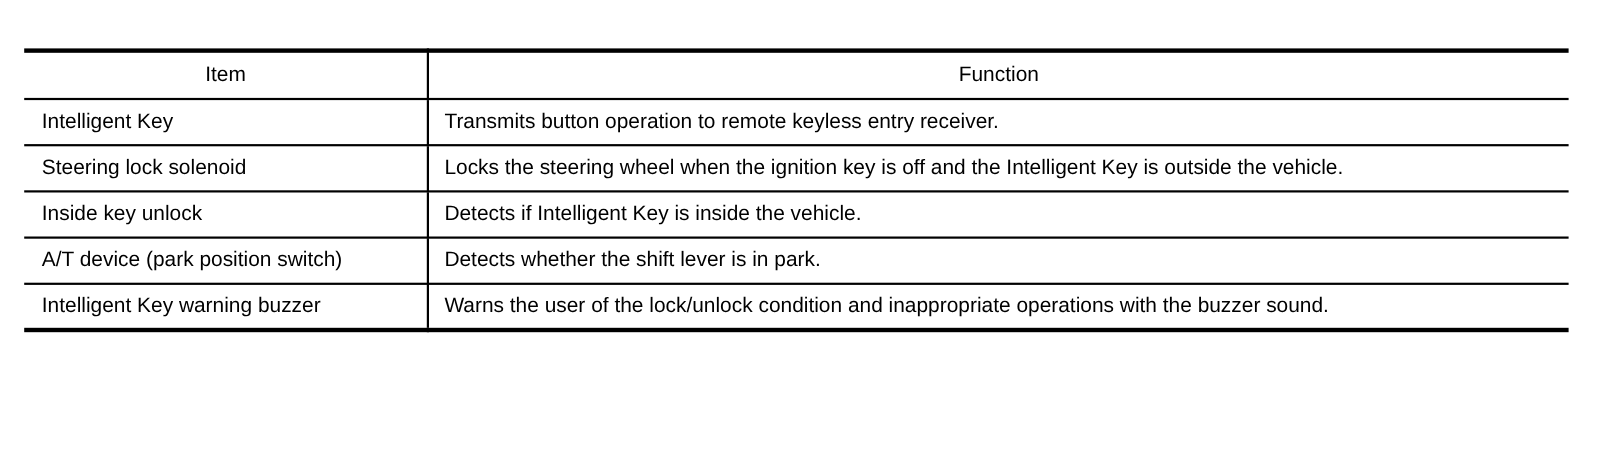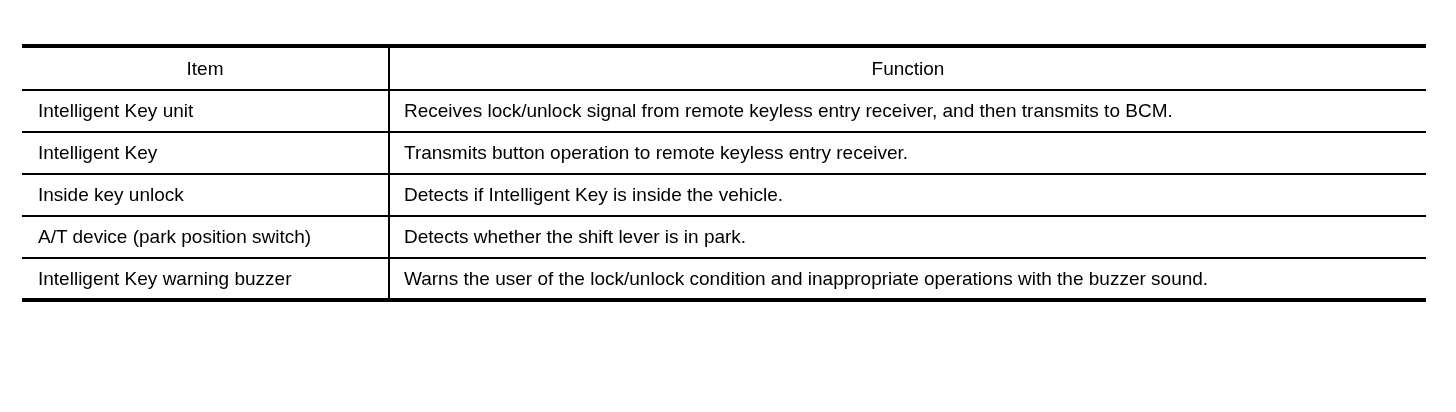--- a/index.html
+++ b/index.html
@@ -113,32 +113,32 @@
             <span class="hdr-text">Item</span>
           </th>
           <th class="cell-function">
             <span class="hdr-text">Function</span>
           </th>
         </tr>
       </thead>
       <tbody>
         <tr>
           <td class="cell-item">
-            <span class="item-text">Intelligent Key unit</span>
+            <span class="item-text">Intelligent Key</span>
           </td>
           <td class="cell-function">
-            <span class="func-text">Receives lock/unlock signal from remote keyless entry receiver, and then transmits to BCM.</span>
+            <span class="func-text">Transmits button operation to remote keyless entry receiver.</span>
           </td>
         </tr>
         <tr>
           <td class="cell-item">
-            <span class="item-text">Intelligent Key</span>
+            <span class="item-text">Steering lock solenoid</span>
           </td>
           <td class="cell-function">
-            <span class="func-text">Transmits button operation to remote keyless entry receiver.</span>
+            <span class="func-text">Locks the steering wheel when the ignition key is off and the Intelligent Key is outside the vehicle.</span>
           </td>
         </tr>
         <tr>
           <td class="cell-item">
             <span class="item-text">Inside key unlock</span>
           </td>
           <td class="cell-function">
             <span class="func-text">Detects if Intelligent Key is inside the vehicle.</span>
           </td>
         </tr>

